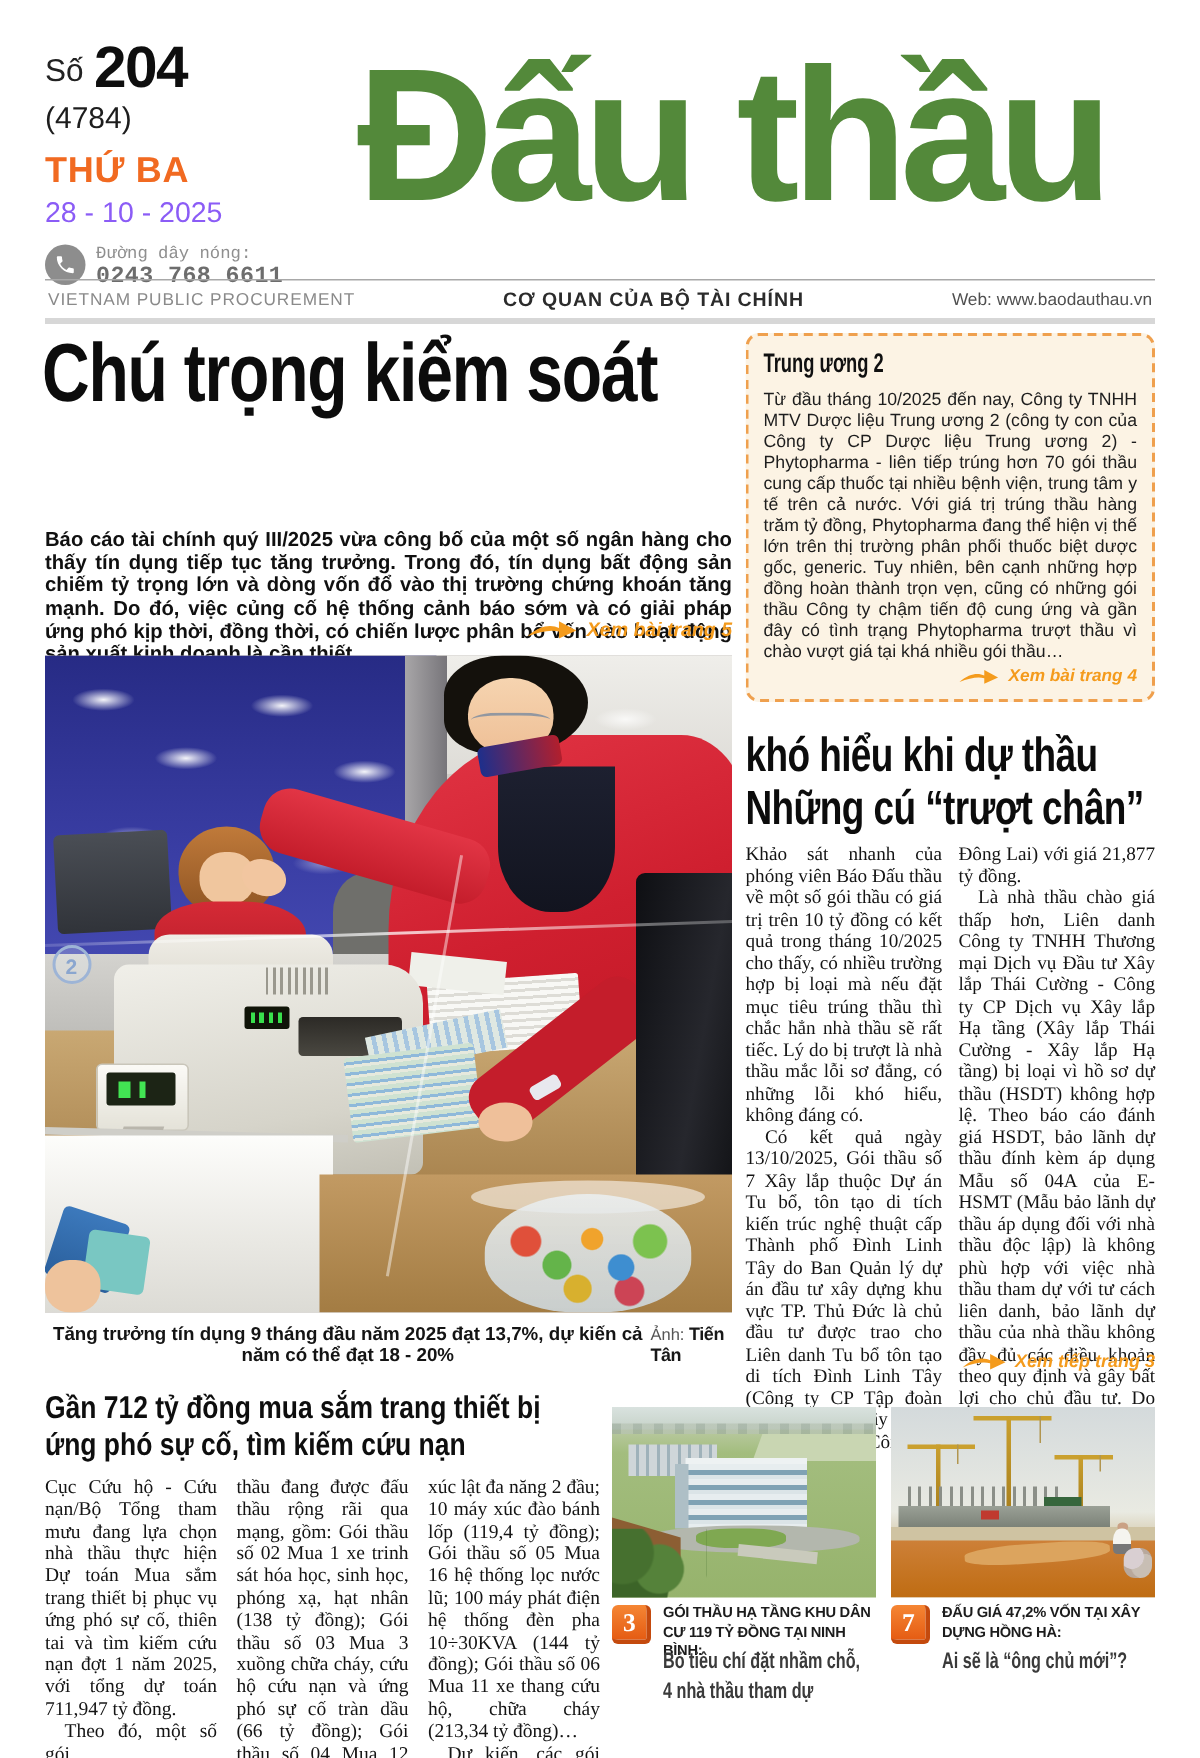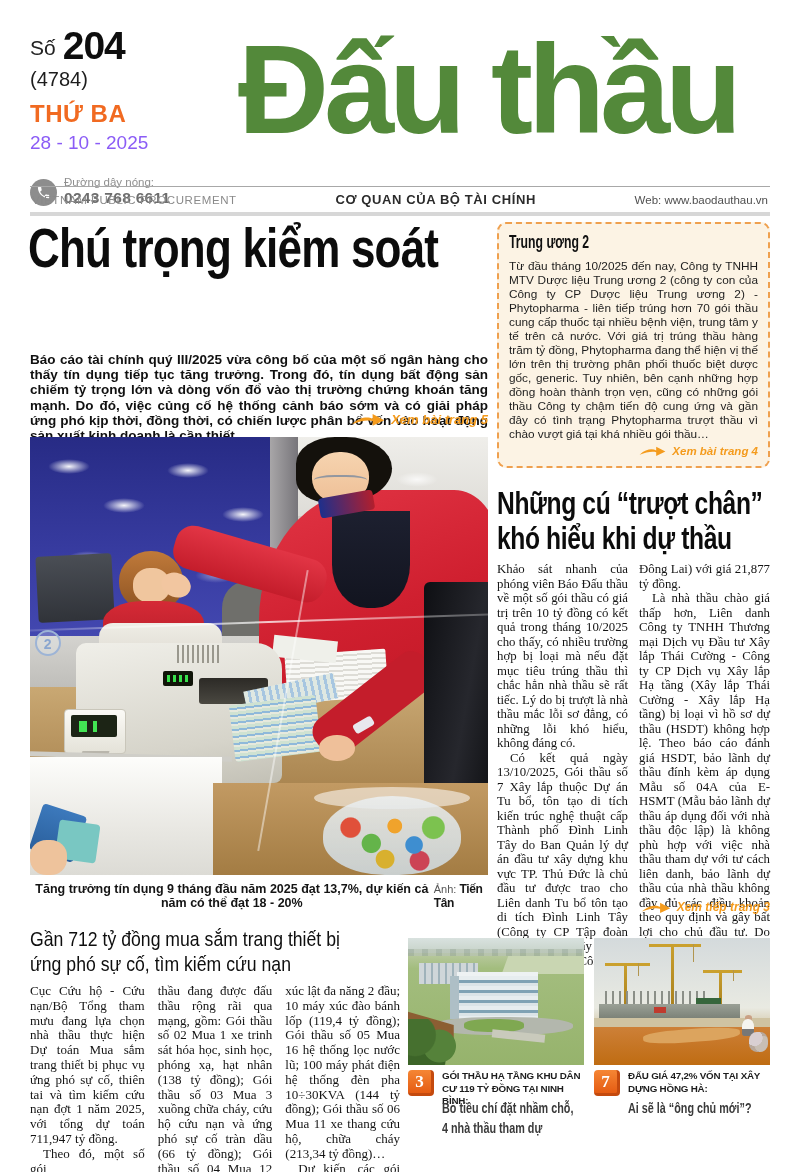--- a/index.html
+++ b/index.html
@@ -9,21 +9,21 @@
   .cond{display:inline-block;transform-origin:left center;white-space:nowrap;}
 
   
   .issue{left:30px;top:26px;width:160px;}
   .issue-row1{display:flex;align-items:flex-end;gap:7px;}
   .issue-label{font-size:21px;color:#222;padding-bottom:5px;}
   .issue-num{font-size:39px;font-weight:800;letter-spacing:-1px;color:#0e0e0e;line-height:1;}
   .issue-code{font-size:20px;color:#1d1d1d;margin-top:3px;}
   .weekday{font-size:24px;font-weight:800;color:#f16a21;margin-top:9px;letter-spacing:.5px;}
   .date{font-size:19px;color:#8b5cf6;margin-top:4px;}
-  .hotline{display:flex;align-items:flex-end;gap:7px;margin-top:22px;}
+  .hotline{display:flex;align-items:flex-start;gap:7px;margin-top:9px;font-family:Liberation Mono, monospace;}
   .hl-circle{width:27px;height:27px;border-radius:50%;background:#8d8d8d;display:flex;align-items:center;justify-content:center;flex:0 0 auto;}
   .hl-label{font-size:11.5px;color:#8f8f8f;line-height:13px;}
   .hl-num{font-size:15.5px;font-weight:800;color:#6d6d6d;line-height:17px;letter-spacing:.3px;}
   .masthead{left:185px;top:6px;width:605px;height:168px;display:flex;align-items:center;justify-content:center;
             font-size:126px;font-weight:800;color:#53893a;letter-spacing:-5px;line-height:1;white-space:nowrap;}
   .tagbar{left:30px;top:186px;width:740px;border-top:1px solid #a8a8a8;border-bottom:2px solid #9a9a9a;
           display:flex;justify-content:space-between;align-items:center;padding:5px 2px 6px 2px;box-sizing:border-box;}
   .tag-left{font-size:11.5px;color:#8a8a8a;letter-spacing:.6px;}
   .tag-center{font-size:13px;font-weight:800;color:#2b2b2b;letter-spacing:.6px;}
   .tag-right{font-size:11.5px;color:#4f4f4f;}
@@ -126,21 +126,21 @@
   .serif p{margin:0;font-family:"Liberation Serif",serif;text-align:justify;}
   .run-col{width:131px;font-size:12.8px;line-height:14.5px;color:#141414;}
   .run-col1{left:497px;top:562px;}
   .run-col2{left:639px;top:562px;}
   .run-col p + p{text-indent:13px;}
   .rm3{left:639px;top:900px;width:131px;font-size:12px;}
   .rm3 .arr{width:30px;height:13px;}
 
   
   .proc-hl{left:30px;top:926px;width:380px;}
-  .proc-hl .ln{display:block;font-size:21px;font-weight:400;color:#0e0e0e;line-height:25px;}
+  .proc-hl .ln{display:block;font-size:21px;font-weight:700;color:#0e0e0e;line-height:25px;}
   .proc-hl .cond{transform:scaleX(.84);}
   .proc-cols{left:30px;top:984px;width:370px;display:flex;gap:13px;}
   .proc-col{flex:1;font-size:13px;line-height:14.8px;color:#141414;}
   .proc-col p + p{text-indent:13px;}
 
   
   .pa{left:408px;top:938px;width:176px;height:127px;overflow:hidden;background:linear-gradient(#ccd6cf 0%,#b9c9a0 12%,#a3bd7e 24%,#96b36c 100%);}
   .pa div{position:absolute;}
   .pa .sky{left:0;top:0;width:100%;height:12%;background:linear-gradient(#d9e2df,#c6d2c8);}
   .pa .cityline{left:0;top:9%;width:100%;height:5%;background:repeating-linear-gradient(90deg,#9fae9f 0 6px,#b7c3b3 6px 14px);opacity:.7;}
@@ -313,22 +313,22 @@
     <div class="box-body">Từ đầu tháng 10/2025 đến nay, Công ty TNHH MTV Dược liệu Trung ương 2 (công ty con của Công ty CP Dược liệu Trung ương 2) - Phytopharma - liên tiếp trúng hơn 70 gói thầu cung cấp thuốc tại nhiều bệnh viện, trung tâm y tế trên cả nước. Với giá trị trúng thầu hàng trăm tỷ đồng, Phytopharma đang thể hiện vị thế lớn trên thị trường phân phối thuốc biệt dược gốc, generic. Tuy nhiên, bên cạnh những hợp đồng hoàn thành trọn vẹn, cũng có những gói thầu Công ty chậm tiến độ cung ứng và gần đây có tình trạng Phytopharma trượt thầu vì chào vượt giá tại khá nhiều gói thầu…</div>
     <div class="readmore rm2">
       <svg class="arr" viewBox="0 0 44 18">
           <path d="M1 15 C12 5 22 5 28 8 L28 2 L43 10 L28 17 L28 11 C21 9 12 11 1 15 Z" fill="#F49B1D"></path>
         </svg>
       <span>Xem bài trang 4</span>
     </div>
   </div>
 
   <div class="abs run-hl">
+    <span class="ln"><span class="cond">khó hiểu khi dự thầu</span></span>
     <span class="ln"><span class="cond">Những cú “trượt chân”</span></span>
-    <span class="ln"><span class="cond">khó hiểu khi dự thầu</span></span>
   </div>
   <div class="abs run-col run-col1 serif">
     <p>Khảo sát nhanh của phóng viên Báo Đấu thầu về một số gói thầu có giá trị trên 10 tỷ đồng có kết quả trong tháng 10/2025 cho thấy, có nhiều trường hợp bị loại mà nếu đặt mục tiêu trúng thầu thì chắc hẳn nhà thầu sẽ rất tiếc. Lý do bị trượt là nhà thầu mắc lỗi sơ đẳng, có những lỗi khó hiểu, không đáng có.</p>
     <p>Có kết quả ngày 13/10/2025, Gói thầu số 7 Xây lắp thuộc Dự án Tu bổ, tôn tạo di tích kiến trúc nghệ thuật cấp Thành phố Đình Linh Tây do Ban Quản lý dự án đầu tư xây dựng khu vực TP. Thủ Đức là chủ đầu tư được trao cho Liên danh Tu bổ tôn tạo di tích Đình Linh Tây (Công ty CP Tập đoàn Đầu tư và Xây dựng A.V.I.E.W - Công ty TNHH</p>
   </div>
   <div class="abs run-col run-col2 serif">
     <p>Đông Lai) với giá 21,877 tỷ đồng.</p>
     <p>Là nhà thầu chào giá thấp hơn, Liên danh Công ty TNHH Thương mại Dịch vụ Đầu tư Xây lắp Thái Cường - Công ty CP Dịch vụ Xây lắp Hạ tầng (Xây lắp Thái Cường - Xây lắp Hạ tầng) bị loại vì hồ sơ dự thầu (HSDT) không hợp lệ. Theo báo cáo đánh giá HSDT, bảo lãnh dự thầu đính kèm áp dụng Mẫu số 04A của E-HSMT (Mẫu bảo lãnh dự thầu áp dụng đối với nhà thầu độc lập) là không phù hợp với việc nhà thầu tham dự với tư cách liên danh, bảo lãnh dự thầu của nhà thầu không đầy đủ các điều khoản theo quy định và gây bất lợi cho chủ đầu tư. Do đó, Tổ chuyên gia</p>
   </div>
   <div class="abs readmore rm3">

